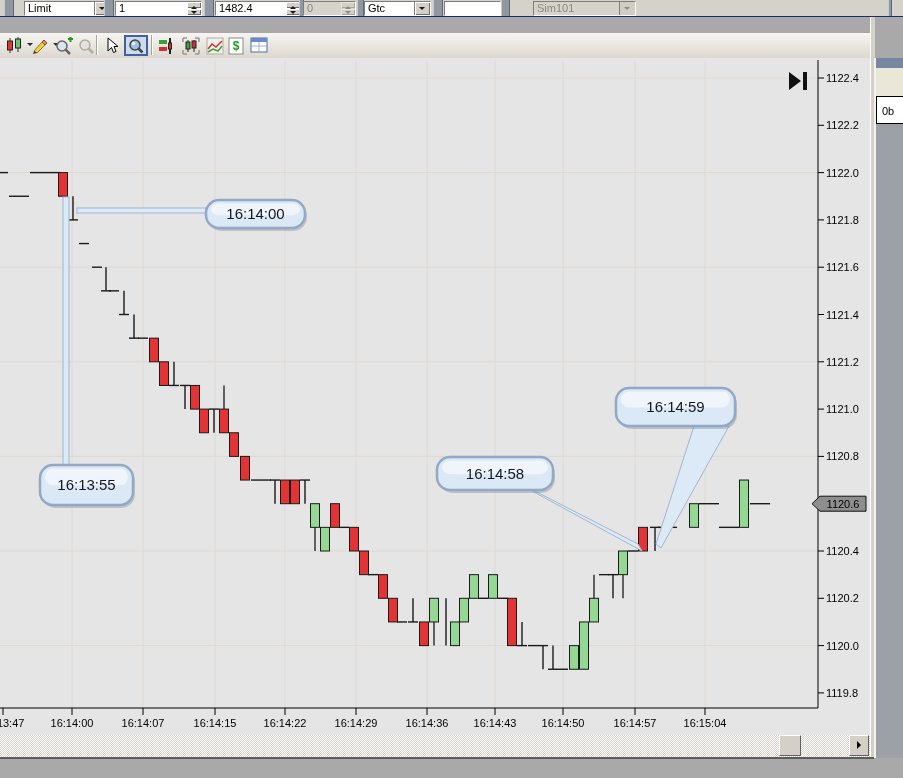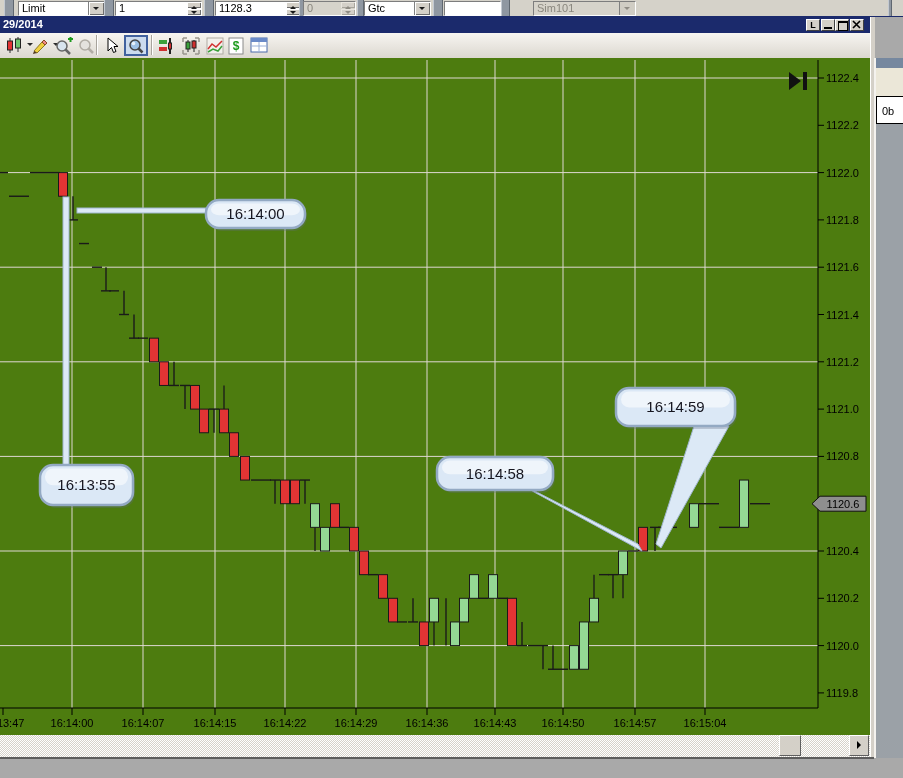--- a/index.html
+++ b/index.html
@@ -33,21 +33,21 @@
         border-color:#fff #404040 #404040 #fff;font-size:9px;font-weight:bold;color:#000;
         text-align:center;line-height:10px;box-sizing:border-box;}
   
   #toolbar{position:absolute;left:0;top:33px;width:870px;height:25px;
            background:linear-gradient(#f7f5f1,#dcd8d0);border-bottom:1px solid #b8b4ac;}
   .tb-btn{position:absolute;top:2px;width:24px;height:21px;display:flex;align-items:center;justify-content:center;}
   .tb-sel{border:2px solid #41619e;background:#ccdbee;box-sizing:border-box;}
   .tb-sep{position:absolute;top:2px;width:1px;height:20px;background:#a8a49c;border-right:1px solid #fff;}
   .dd-arrow{position:absolute;right:-7px;top:8px;border:3px solid transparent;border-top-color:#2a2a2a;}
   
-  #chart-body{position:absolute;left:0;top:58px;width:870px;height:677px;background:#4d7c0f;}
+  #chart-body{position:absolute;left:0;top:58px;width:870px;height:677px;background:#e5e5e5;}
   #chart-svg{position:absolute;left:0;top:0;font-family:"Liberation Sans",sans-serif;}
   #goto-end{position:absolute;left:786px;top:12px;}
   
   #hscroll{position:absolute;left:0;top:735px;width:870px;height:22px;
      background-image:conic-gradient(#ffffff 90deg,#d6d2ca 90deg 180deg,#ffffff 180deg 270deg,#d6d2ca 270deg);
      background-size:2px 2px;}
   #hscroll-thumb{position:absolute;left:779px;top:0px;width:22px;height:21px;background:#d4d0c8;
      border:1px solid;border-color:#fff #5f5f5f #5f5f5f #fff;box-sizing:border-box;}
   #hscroll-right{position:absolute;left:849px;top:0px;width:20px;height:21px;background:#d4d0c8;
      border:1px solid;border-color:#fff #5f5f5f #5f5f5f #fff;box-sizing:border-box;}
@@ -62,35 +62,35 @@
   #side-tab{position:absolute;left:0;top:38px;width:29px;height:28px;background:#fff;border:1px solid #000;border-right:none;
             font-size:11px;color:#000;line-height:28px;padding-left:5px;box-sizing:border-box;}
 </style>
 </head>
 <body>
 
 <div id="screen">
 
   <div id="order-bar">
     <div class="obar-sep" style="left:4px;width:8px;"></div>
-    <div class="ctl" style="left:18px;width:85px;">
+    <div class="ctl" style="left:24px;width:85px;">
       <span class="val">Limit</span>
       <span class="combo-btn"></span>
     </div>
     <div class="obar-sep" style="left:104px;width:8px;"></div>
     <div class="ctl" style="left:115px;width:85px;">
       <span class="val">1</span>
       <span class="spin">
           <span class="s-up"></span>
           <span class="s-dn"></span>
         </span>
     </div>
     <div class="obar-sep" style="left:204px;width:8px;"></div>
     <div class="ctl" style="left:215px;width:84px;">
-      <span class="val">1128.3</span>
+      <span class="val">1482.4</span>
       <span class="spin">
           <span class="s-up"></span>
           <span class="s-dn"></span>
         </span>
     </div>
     <div class="obar-sep" style="left:299px;width:3px;"></div>
     <div class="ctl disabled" style="left:303px;width:51px;">
       <span class="val">0</span>
       <span class="spin flat">
           <span class="s-up"></span>
@@ -107,33 +107,20 @@
       <span class="val"></span>
     </div>
     <div class="obar-sep" style="left:501px;width:7px;"></div>
     <div class="ctl disabled" style="left:533px;width:101px;">
       <span class="val">Sim101</span>
       <span class="combo-btn flat"></span>
     </div>
     <div class="obar-sep" style="left:888px;width:2px;"></div>
   </div>
 
-  <div id="titlebar">
-    <span id="title-text">29/2014</span>
-    <span class="tbtn" style="left:806px;">L</span>
-    <span class="tbtn" style="left:821px;">
-        <span style="position:absolute;left:2px;bottom:1px;width:8px;height:2px;background:#000;"></span>
-      </span>
-    <span class="tbtn" style="left:835px;">
-        <span style="position:absolute;left:2px;top:1px;width:8px;height:7px;border:1px solid #000;border-top-width:2px;"></span>
-      </span>
-    <span class="tbtn" style="left:850px;"><svg width="12" height="10">
-          <path d="M2 1 L9 8 M9 1 L2 8" stroke="#000" stroke-width="1.6"></path>
-        </svg></span>
-  </div>
 
   <div id="toolbar">
     <span class="tb-btn" style="left:2px;">
       <svg width="18" height="17">
         <line x1="5" y1="1" x2="5" y2="16" stroke="#333"></line>
           <rect x="2.5" y="4" width="5" height="9" fill="#e23434" stroke="#222"></rect>
         <line x1="13" y1="0" x2="13" y2="15" stroke="#333"></line>
           <rect x="10.5" y="2" width="5" height="9" fill="#6cc56c" stroke="#222"></rect>
       </svg>
       <span class="dd-arrow"></span>

